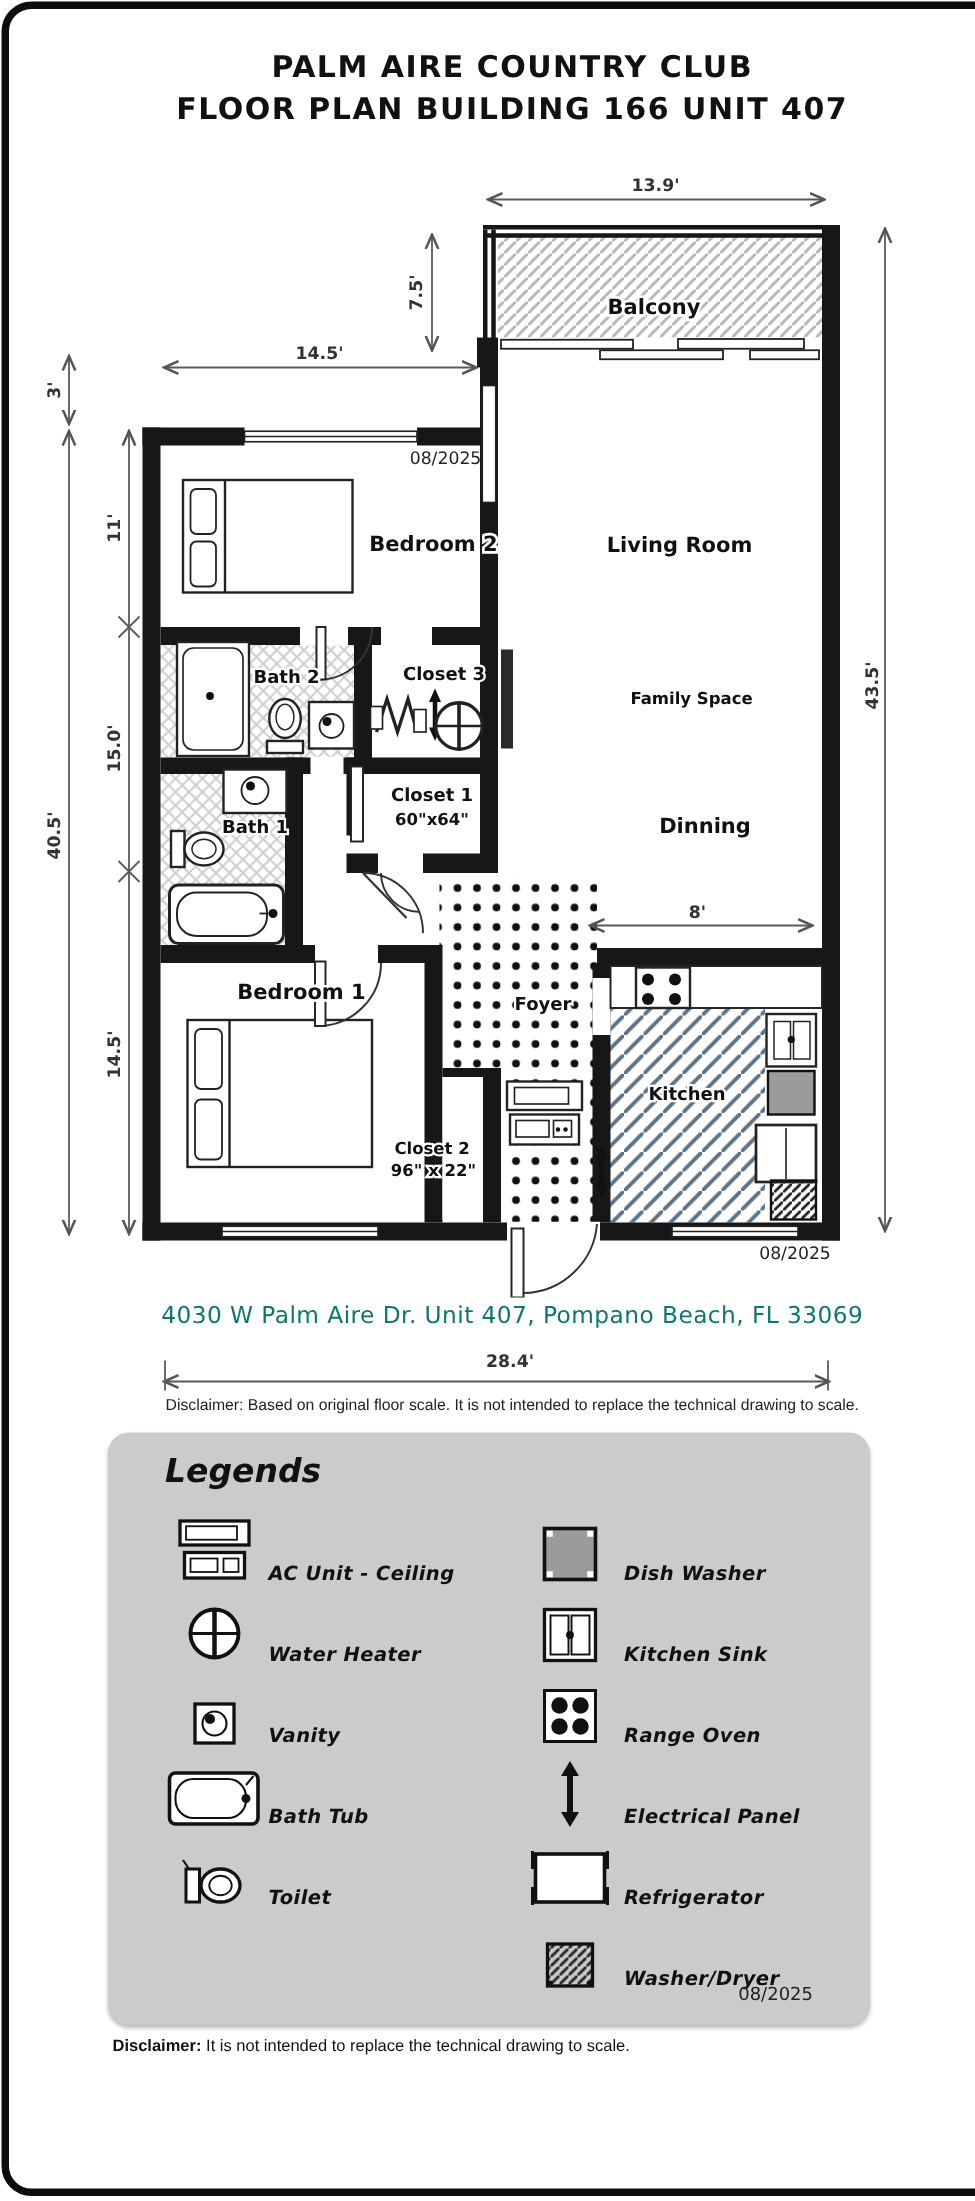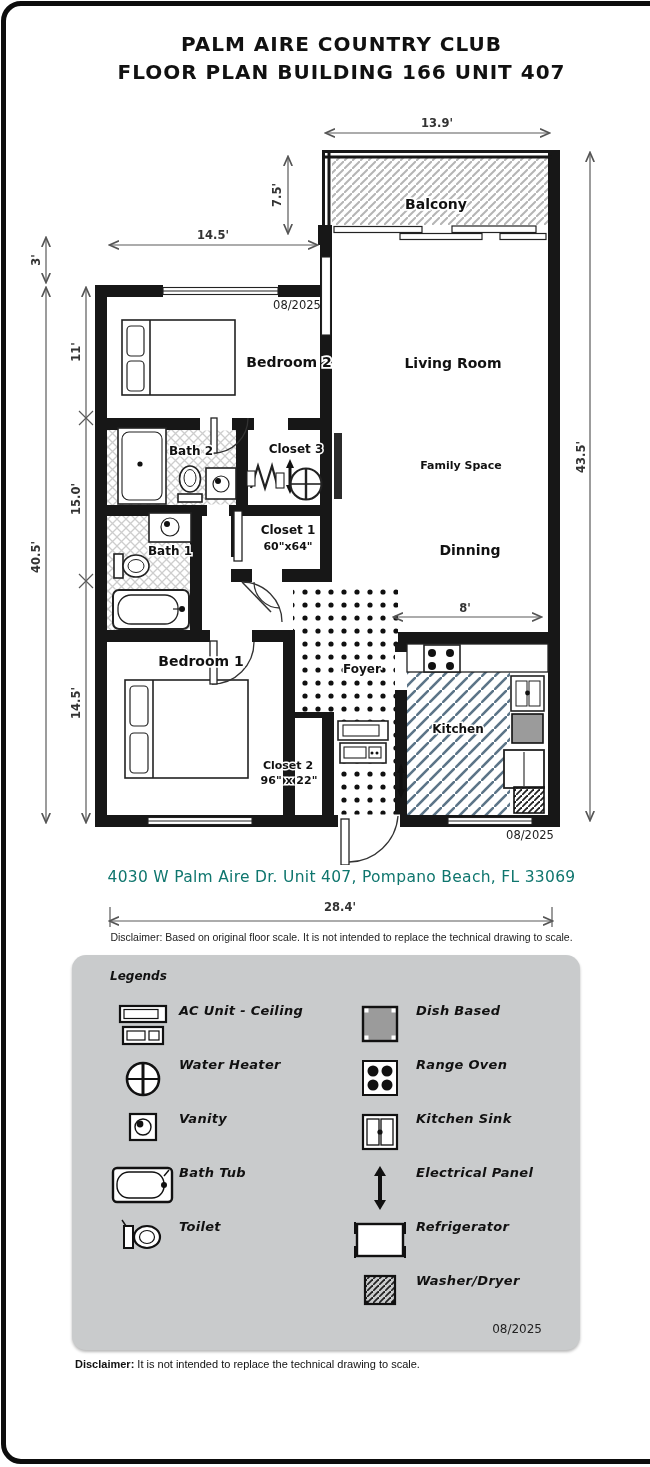--- a/index.html
+++ b/index.html
@@ -11,25 +11,25 @@
          font-weight:700;font-size:20px;letter-spacing:1px;color:#111;line-height:28px;}
   .plan-svg{position:absolute;top:105px;left:0;}
   .addr{position:absolute;top:868px;left:0;width:100%;text-align:center;
         font-weight:400;font-size:15.5px;color:#0f766e;letter-spacing:.3px;}
   .dim-svg{position:absolute;top:893px;left:0;}
   .disc-top{position:absolute;top:931px;left:0;width:100%;text-align:center;
         font-family:"Liberation Sans",sans-serif;font-size:10.5px;color:#222;}
   .legends{position:absolute;top:955px;left:72px;width:508px;height:395px;
         background:#c9cbcc;border-radius:14px;box-shadow:0 2px 3px rgba(0,0,0,.28);}
   .legends .ltitle{position:absolute;top:14px;left:38px;font-style:italic;font-weight:700;
-        font-size:12px;color:#111;}
+        font-size:22px;color:#111;}
   .lcol{position:absolute;top:48px;display:flex;flex-direction:column;}
   .lcol.left{left:35px;width:210px;}
   .lcol.right{left:272px;width:220px;}
-  .lrow{display:flex;align-items:flex-start;height:54px;}
+  .lrow{display:flex;align-items:flex-end;height:54px;}
   .licon{width:72px;display:flex;justify-content:center;align-items:center;flex:none;}
   .llabel{font-style:italic;font-weight:600;font-size:13px;color:#111;letter-spacing:.3px;}
   .lstamp{position:absolute;right:38px;bottom:14px;font-size:12px;color:#222;}
   .disc-bot{position:absolute;top:1358px;left:75px;width:520px;
         font-family:"Liberation Sans",sans-serif;font-size:11px;color:#111;}
   .disc-bot b{font-weight:700;margin-top:32px;}
   
   text{font-family:"DejaVu Sans",sans-serif;}
   .rl{font-size:14px;font-weight:700;fill:#111;paint-order:stroke;stroke:#fff;stroke-width:3.5px;}
   .rs{font-size:12px;font-weight:700;fill:#111;paint-order:stroke;stroke:#fff;stroke-width:3px;}
@@ -377,47 +377,47 @@
       <div class="lrow">
         <span class="licon">
           <svg width="42" height="42" viewBox="0 0 42 42">
             <rect x="4" y="4" width="34" height="34" fill="#9b9b9b" stroke="#111" stroke-width="2.4"></rect>
             <rect x="5.5" y="5.5" width="4" height="4" fill="#fff"></rect>
             <rect x="32.5" y="5.5" width="4" height="4" fill="#fff"></rect>
             <rect x="5.5" y="32.5" width="4" height="4" fill="#fff"></rect>
             <rect x="32.5" y="32.5" width="4" height="4" fill="#fff"></rect>
           </svg>
         </span>
-        <span class="llabel">Dish Based</span>
+        <span class="llabel">Dish Washer</span>
+      </div>
+      <div class="lrow">
+        <span class="licon">
+          <svg width="42" height="42" viewBox="0 0 42 42" fill="#fff" stroke="#111">
+            <rect x="4" y="4" width="34" height="34" stroke-width="2.2"></rect>
+            <rect x="8" y="8" width="12" height="26" stroke-width="1.3"></rect>
+            <rect x="22" y="8" width="12" height="26" stroke-width="1.3"></rect>
+            <circle cx="21" cy="21" r="2.6" fill="#111" stroke="none"></circle>
+          </svg>
+        </span>
+        <span class="llabel">Kitchen Sink</span>
       </div>
       <div class="lrow">
         <span class="licon">
           <svg width="42" height="42" viewBox="0 0 42 42" fill="#fff" stroke="#111">
             <rect x="4" y="4" width="34" height="34" stroke-width="2"></rect>
             <circle cx="14" cy="14" r="5.5" fill="#111" stroke="none"></circle>
             <circle cx="28" cy="14" r="5.5" fill="#111" stroke="none"></circle>
             <circle cx="14" cy="28" r="5.5" fill="#111" stroke="none"></circle>
             <circle cx="28" cy="28" r="5.5" fill="#111" stroke="none"></circle>
           </svg>
         </span>
         <span class="llabel">Range Oven</span>
       </div>
       <div class="lrow">
         <span class="licon">
-          <svg width="42" height="42" viewBox="0 0 42 42" fill="#fff" stroke="#111">
-            <rect x="4" y="4" width="34" height="34" stroke-width="2.2"></rect>
-            <rect x="8" y="8" width="12" height="26" stroke-width="1.3"></rect>
-            <rect x="22" y="8" width="12" height="26" stroke-width="1.3"></rect>
-            <circle cx="21" cy="21" r="2.6" fill="#111" stroke="none"></circle>
-          </svg>
-        </span>
-        <span class="llabel">Kitchen Sink</span>
-      </div>
-      <div class="lrow">
-        <span class="licon">
           <svg width="20" height="46" viewBox="0 0 20 46">
             <line x1="10" y1="9" x2="10" y2="37" stroke="#111" stroke-width="4"></line>
             <polygon points="4,11 10,1 16,11" fill="#111"></polygon>
             <polygon points="4,35 10,45 16,35" fill="#111"></polygon>
           </svg>
         </span>
         <span class="llabel">Electrical Panel</span>
       </div>
       <div class="lrow">
         <span class="licon">

